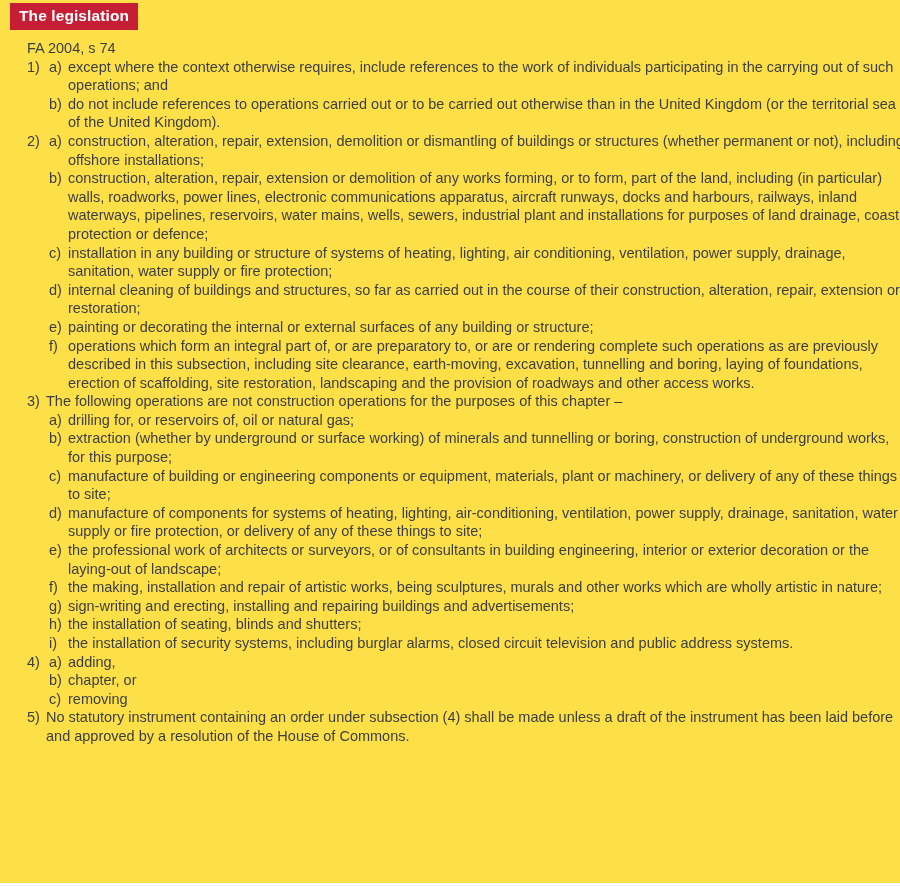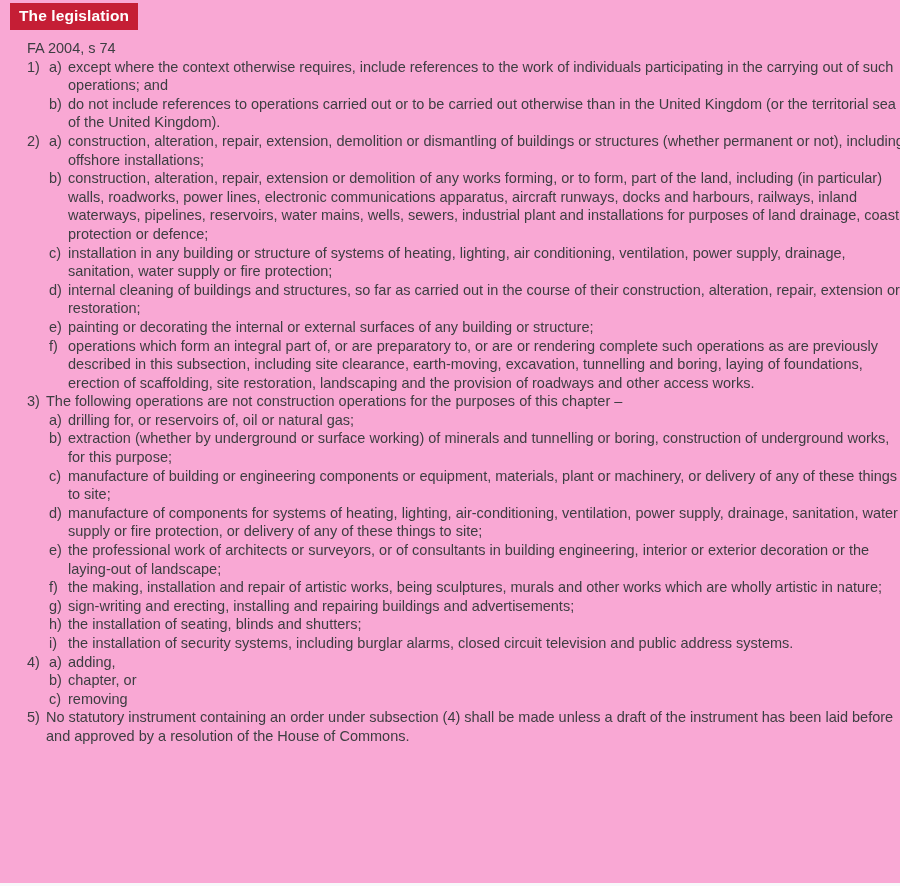--- a/index.html
+++ b/index.html
@@ -50,21 +50,21 @@
   .bottom-edge {
     position: absolute;
     left: 0; right: 0; bottom: 0;
     height: 3px;
     background: #f8f9fb;
   }
 </style>
 </head>
 <body>
 
-<div class="page" style="background: #f9a8d4; color: rgb(61, 62, 66);">
+<div class="page" style="background: #fde047; color: rgb(61, 62, 66);">
   <div class="badge" style="background: rgb(197, 30, 53);">
     <span>The legislation</span>
   </div>
   <div class="content">
     <div class="ref">FA 2004, s 74</div>
     <div id="sections">
         <div class="section">
           <div class="sec-marker">1)</div>
           <div class="sec-body">
             <div class="item">

